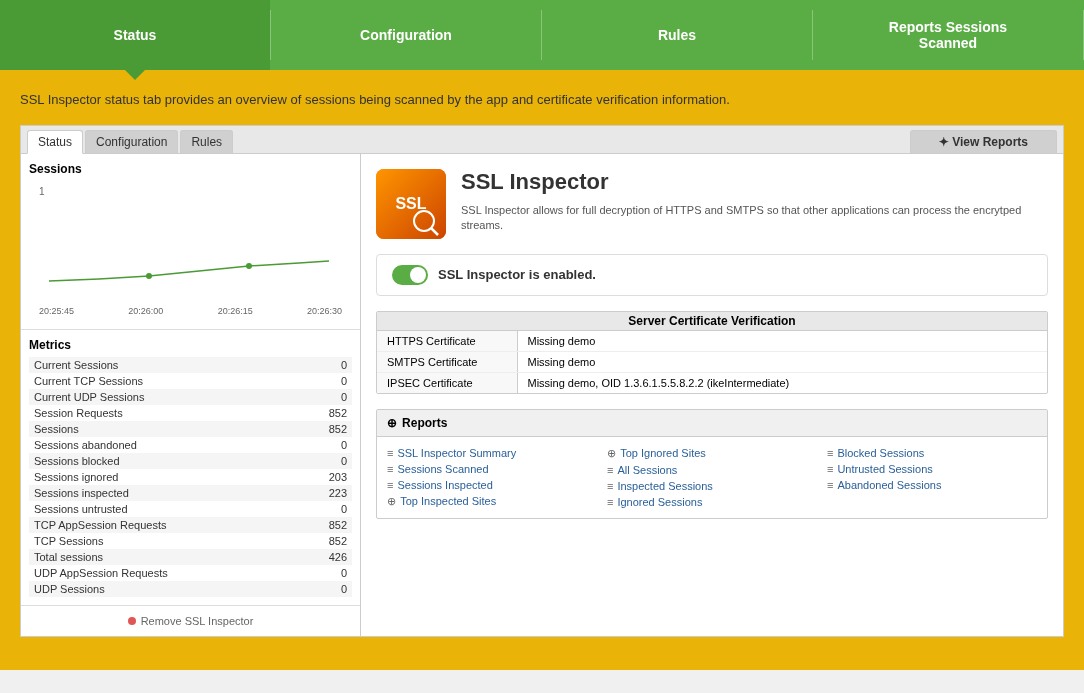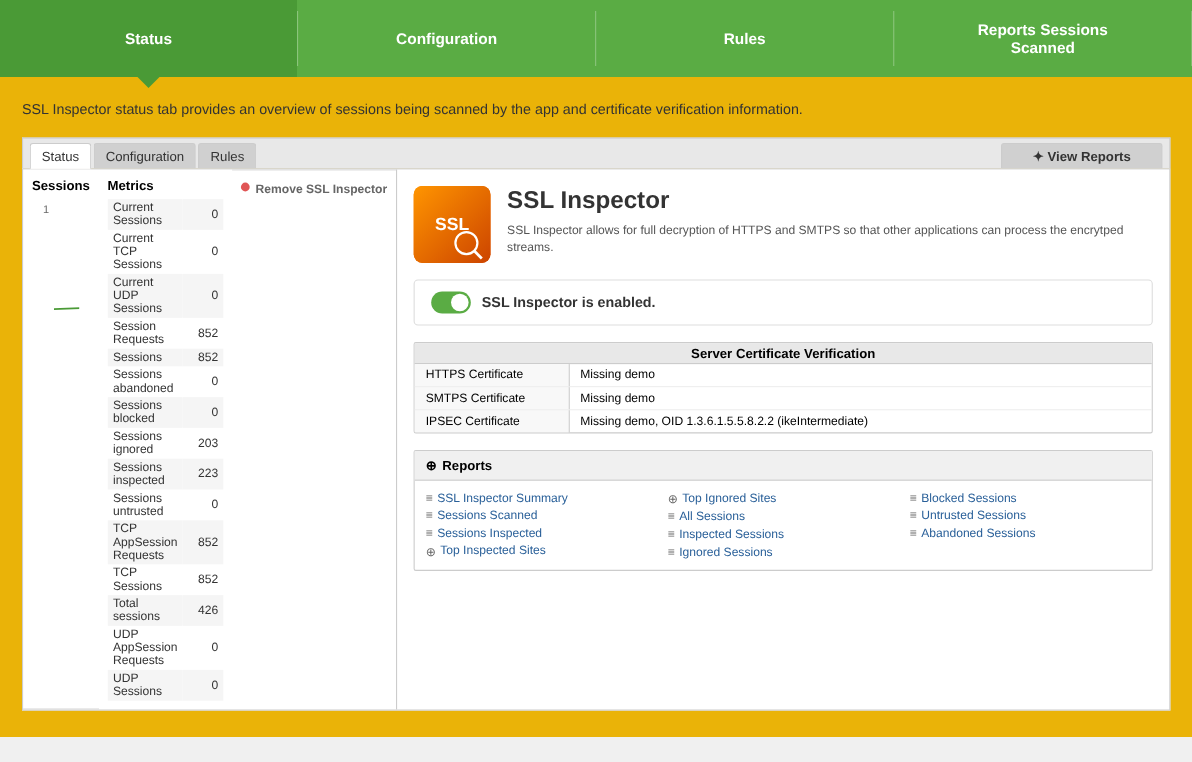--- a/index.html
+++ b/index.html
@@ -107,21 +107,21 @@
       background: white;
       display: flex;
       min-height: 470px;
     }
 
     
     .left-panel {
       width: 340px;
       border-right: 1px solid #ccc;
       display: flex;
-      flex-direction: row;
+      flex-direction: column;
     }
 
     .sessions-section {
       padding: 8px;
       border-bottom: 1px solid #ddd;
     }
     .sessions-title {
       font-weight: bold;
       font-size: 12px;
       margin-bottom: 5px;
@@ -180,25 +180,25 @@
     }
 
     
     .remove-section {
       padding: 8px;
       text-align: center;
       border-top: 1px solid #ddd;
     }
     .remove-btn {
       display: inline-flex;
+      align-items: center;
       gap: 5px;
       font-size: 11px;
       color: #666;
       cursor: pointer;
-      font-weight: bold;
     }
     .remove-dot {
       width: 8px;
       height: 8px;
       background: #e05555;
       border-radius: 50%;
       display: inline-block;
     }
 
     
@@ -387,20 +387,26 @@
       <div class="sessions-section">
         <div class="sessions-title">Sessions</div>
 
         <div class="chart-area">
           <span class="chart-y-label">1</span>
           <svg style="position:absolute; left:20px; right:10px; top:20px; bottom:30px; width:calc(100% - 30px); height:100px;">
             <polyline points="0,80 50,78 100,75 150,70 200,65 250,62 280,60" fill="none" stroke="#4a9a36" stroke-width="1.5"></polyline>
             <circle cx="100" cy="75" r="3" fill="#4a9a36"></circle>
             <circle cx="200" cy="65" r="3" fill="#4a9a36"></circle>
           </svg>
+          <div class="chart-x-labels">
+            <span>20:25:45</span>
+            <span>20:26:00</span>
+            <span>20:26:15</span>
+            <span>20:26:30</span>
+          </div>
         </div>
       </div>
 
       <div class="metrics-section">
         <div class="metrics-title">Metrics</div>
         <table class="metrics-table">
           <tbody id="metrics-tbody">
               <tr>
                 <td>Current Sessions</td>
                 <td>0</td>

